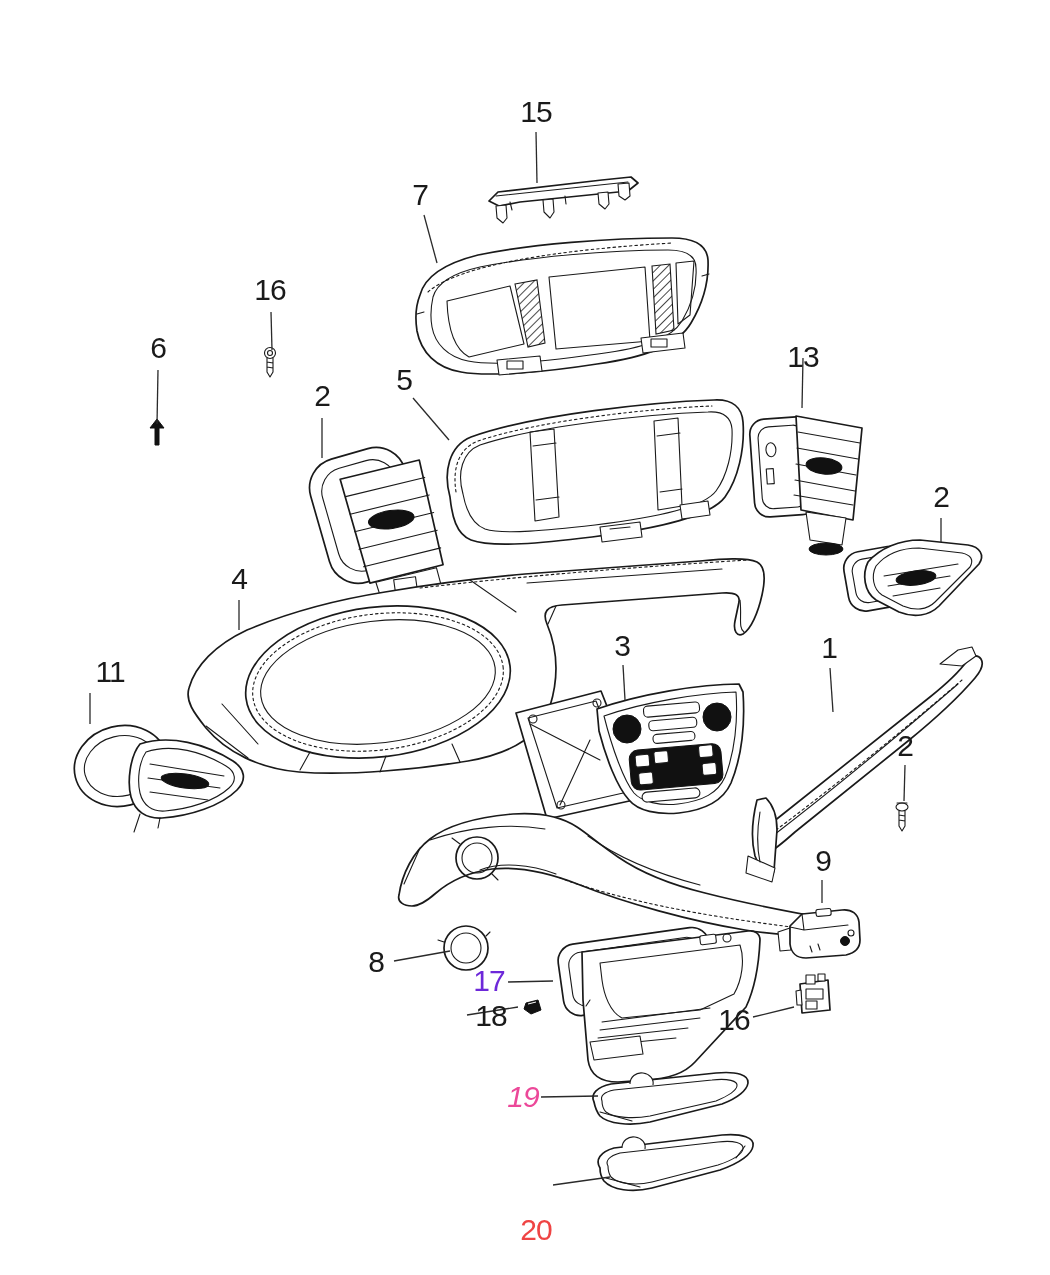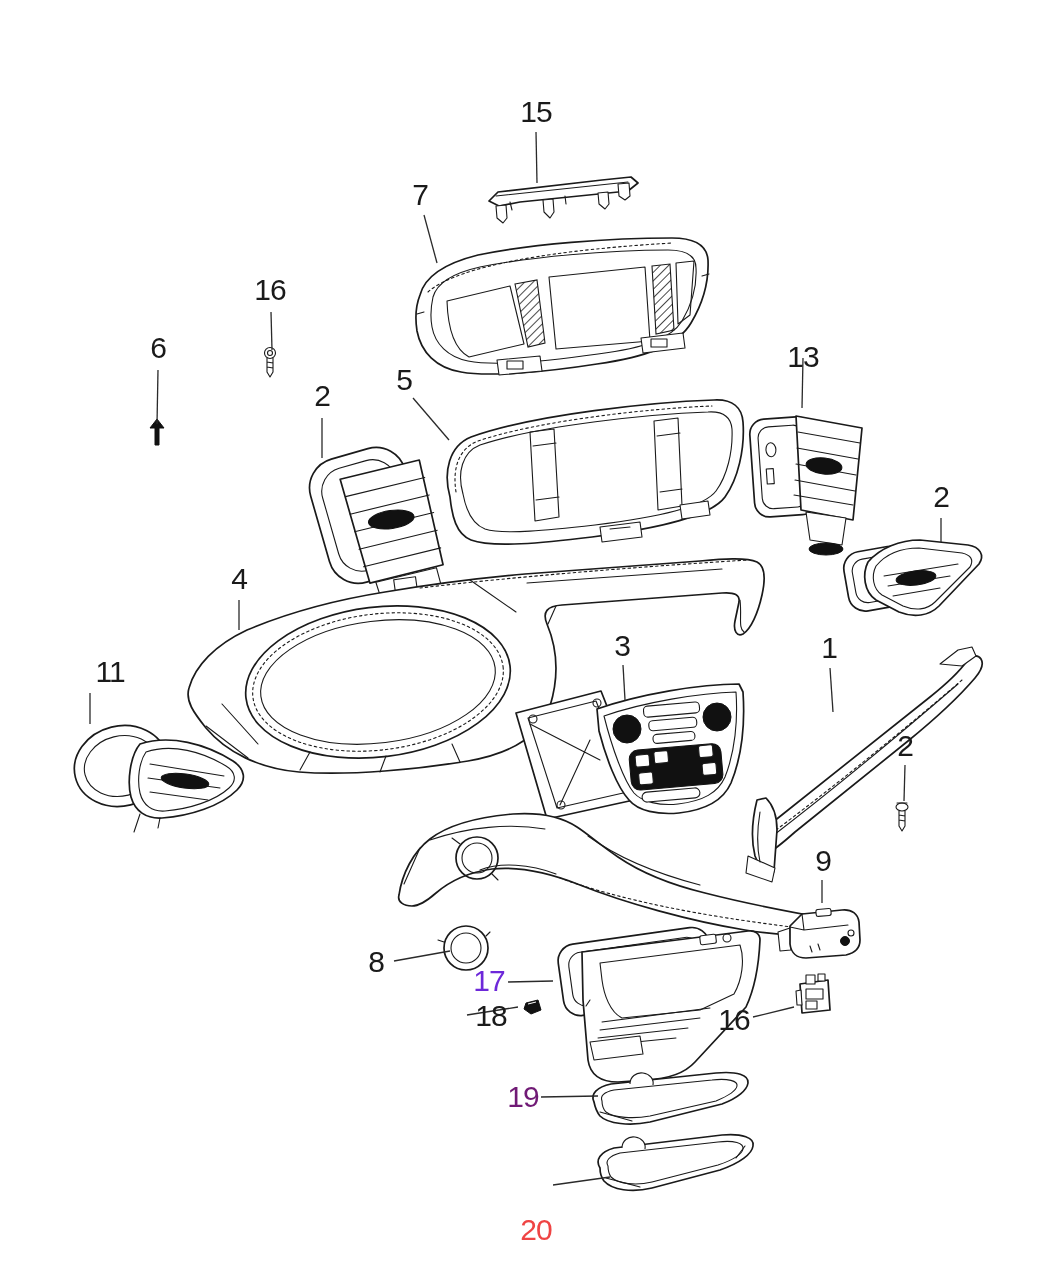--- a/index.html
+++ b/index.html
@@ -299,16 +299,16 @@
       <div class="callout" style="left: 823px; top: 861px; color: rgb(26, 26, 26);">9</div>
       <div class="callout" style="left: 734px; top: 1020px; color: rgb(26, 26, 26);">16</div>
       <div class="callout" style="left: 90px; top: 672px; color: rgb(26, 26, 26); margin-left: 20px;">11</div>
       <div class="callout" style="left: 322px; top: 396px; color: rgb(26, 26, 26);">2</div>
       <div class="callout" style="left: 803px; top: 357px; color: rgb(26, 26, 26);">13</div>
       <div class="callout" style="left: 941px; top: 497px; color: rgb(26, 26, 26);">2</div>
       <div class="callout" style="left: 536px; top: 112px; color: rgb(26, 26, 26);">15</div>
       <div class="callout" style="left: 270px; top: 290px; color: rgb(26, 26, 26);">16</div>
       <div class="callout" style="left: 489px; top: 981px; color: #6d28d9;">17</div>
       <div class="callout" style="left: 449px; top: 1016px; color: rgb(26, 26, 26); margin-left: 42px;">18</div>
-      <div class="callout" style="left: 523px; top: 1097px; color: #701a75;">19</div>
+      <div class="callout" style="left: 523px; top: 1097px; color: #ec4899; font-style: italic;">19</div>
       <div class="callout" style="left: 536px; top: 1230px; color: #ef4444;">20</div>
     </div>
 </div>
 
 </body></html>

